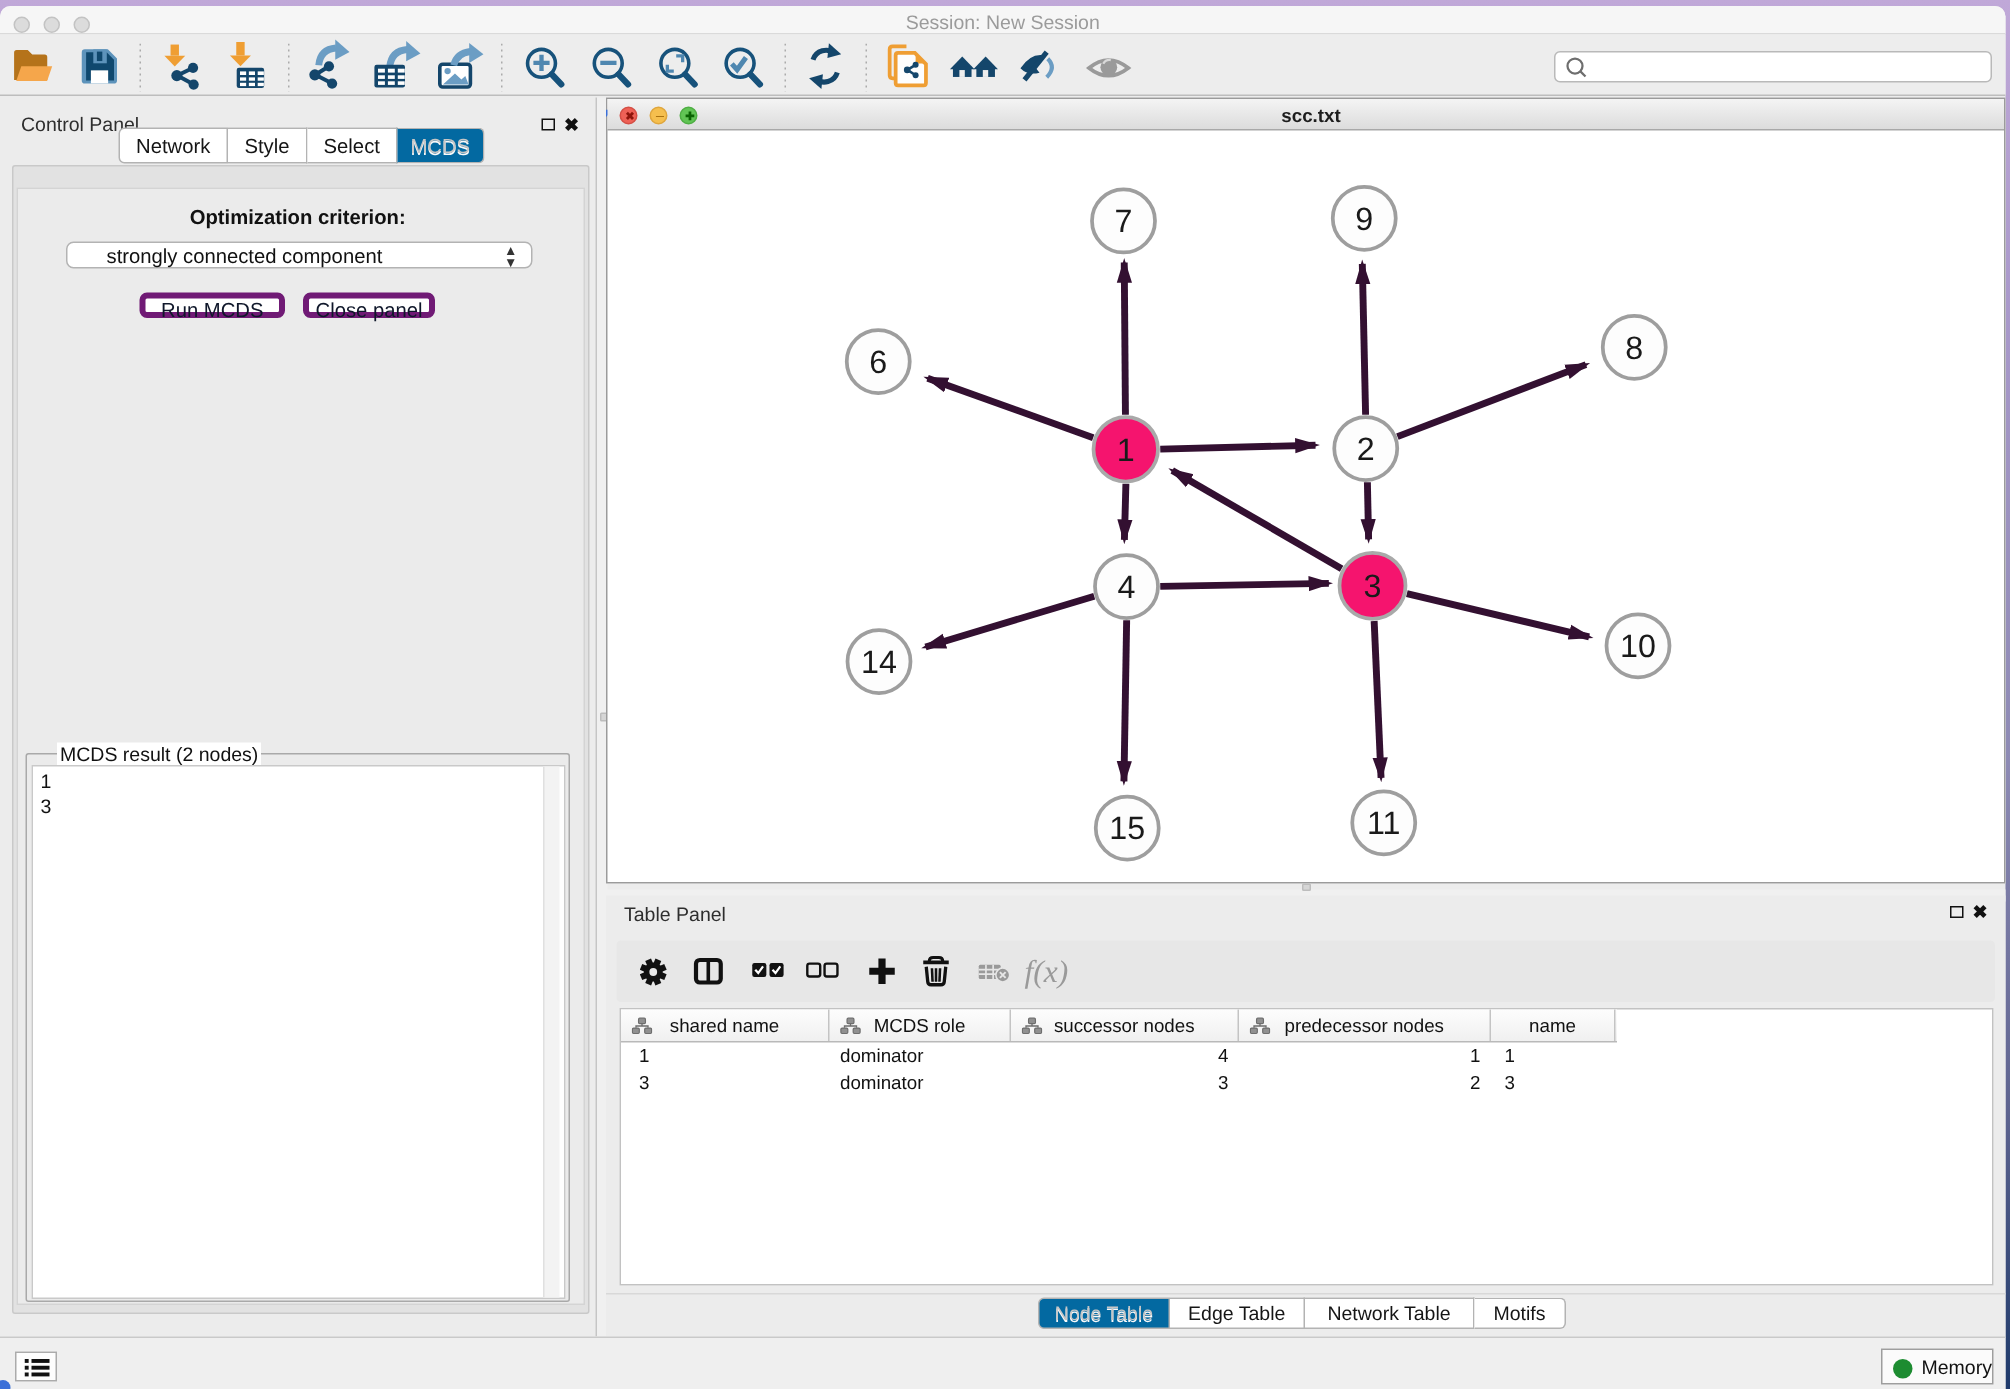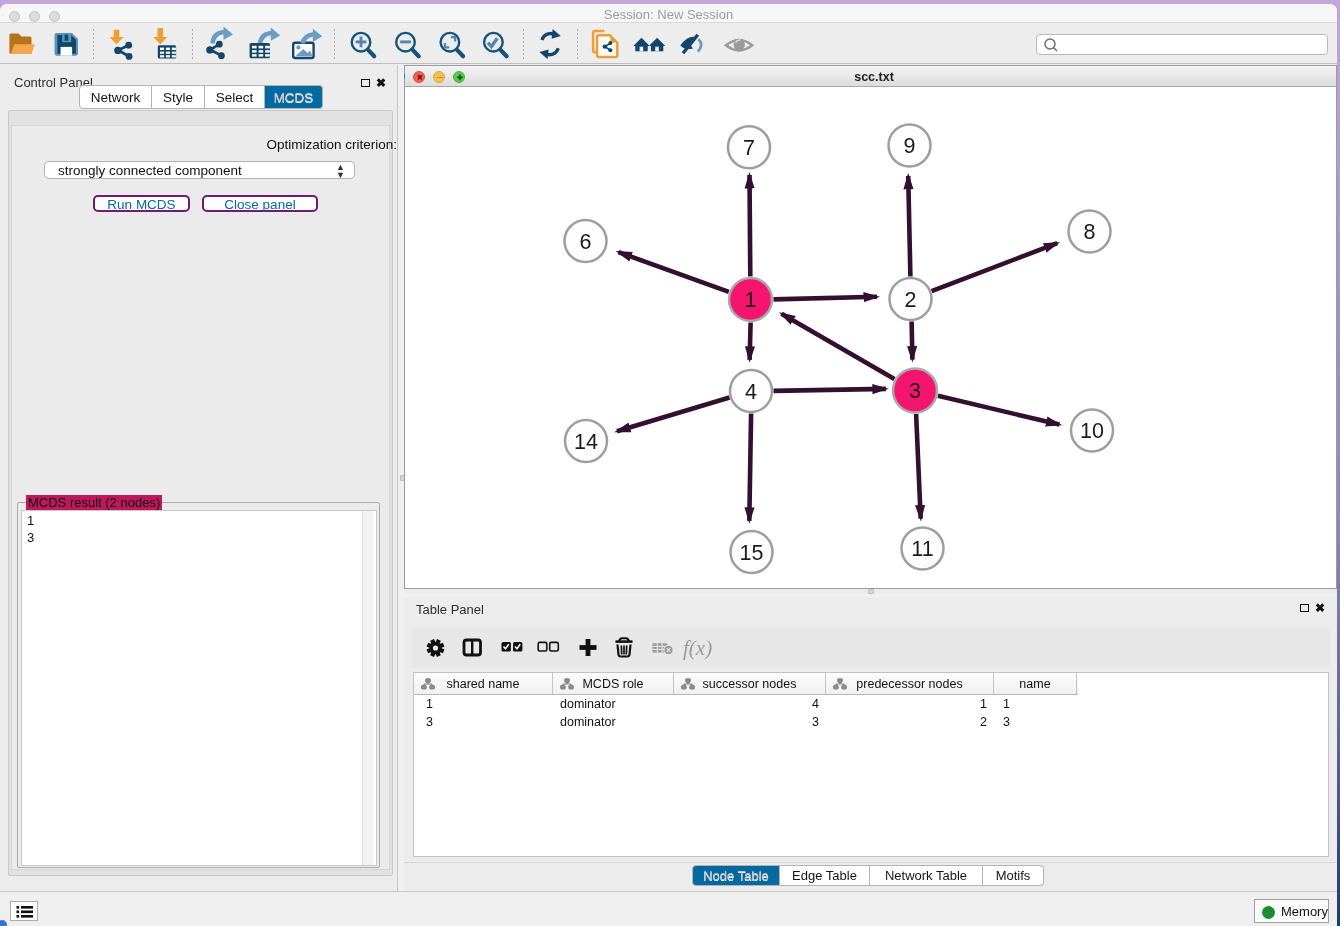--- a/index.html
+++ b/index.html
@@ -26,26 +26,26 @@
 #cp { left:0; top:61px; width:397px; height:826px; background:#ececec; }
 #cp-title { position:absolute; left:14px; top:10px; font-size:13px; color:#2e2e2e; }
 .panehdr-float { position:absolute; width:9px; height:8px; border:1.6px solid #111; }
 .panehdr-x { position:absolute; font-size:12px; font-weight:bold; color:#111; }
 #cp-tabs { position:absolute; left:79px; top:20px; height:24px; display:flex; font-size:13.5px; }
 .tab { border:1px solid #b3b3b3; border-left:none; background:#fff; color:#151515; display:flex; align-items:center; justify-content:center; }
 .tab.first { border-left:1px solid #b3b3b3; border-radius:4px 0 0 4px; }
 .tab.sel { background:#0369a1; color:#c6c6c6; text-shadow:0 1px 0 #fafafa; border-radius:0 4px 4px 0; }
 #cp-box { position:absolute; left:8px; top:45px; width:385px; height:766px; background:#e2e2e2; border:1px solid #c9c9c9; border-radius:2px; }
 #cp-inner { position:absolute; left:2px; top:14px; width:379px; height:745px; background:#ebebeb; border:1px solid #d4d4d4; }
-#opt-label { position:absolute; left:0; top:72px; width:100%; text-align:right; font-size:13.5px; color:#111; }
-#combo { position:absolute; left:44px; top:96px; width:311px; height:18px; background:#fff; border:1px solid #b3b3b3; border-radius:5px; font-size:13.5px; color:#111; line-height:17px; padding-left:13px; }
+#opt-label { position:absolute; left:0; top:72px; width:100%; text-align:center; font-size:13.5px; color:#111;font-weight:bold; }
+#combo { position:absolute; left:44px; top:96px; width:311px; height:18px; background:#fff; border:1px solid #b3b3b3; border-radius:5px; font-size:13.5px; color:#111; line-height:17px; padding-left:26px; }
 #combo .chev { position:absolute; right:9px; top:1px; font-size:9px; color:#333; line-height:8px; }
-.btn { position:absolute; height:17px; background:#fff; border:2px solid #701a75; border-radius:5px; font-size:13.5px; color:#0369a1; text-align:center; line-height:16px; }
+.btn { position:absolute; height:17px; background:#fff; border:4px solid #701a75; border-radius:5px; font-size:13.5px; color:#0f172a; text-align:center; line-height:16px; }
 #grp { position:absolute; left:17px; top:437px; width:363px; height:366px; border:1px solid #a9a9a9; border-radius:2px; }
-#grp-legend { position:absolute; left:8px; top:-8px; background:#be185d; font-size:13px; color:#111; padding:0 2px; }
+#grp-legend { position:absolute; left:20px; top:-8px; background:#ffffff; font-size:13px; color:#111; padding:0 2px; }
 #grp-text { position:absolute; left:3px; top:7px; width:356px; height:356px; background:#fff; border:1px solid #c9c9c9; font-size:13px; color:#111; line-height:16.5px; padding:2px 0 0 5px; }
 #grp-sb { position:absolute; right:3px; top:0px; width:11px; height:100%; background:#f3f3f3; border-left:1px solid #e0e0e0; }
 
 
 #vdiv { left:397px; top:61px; width:8px; height:826px; background:#f0f0f0; border-left:1px solid #c5c5c5; }
 #vdiv-dot { position:absolute; left:2px; top:410px; width:5px; height:6px; background:#d6d6d6; border:1px solid #bdbdbd; border-radius:1px; }
 
 
 #net { left:404px; top:61px; width:933px; height:524px; border:1px solid #9b9b9b; background:#fff; }
 #net-title { position:absolute; left:0; top:0; width:100%; height:21px;
@@ -245,21 +245,21 @@
       </div>
     <div id="cp-tabs">
       <div class="tab first" style="width:73px;">Network</div>
       <div class="tab" style="width:53px;">Style</div>
       <div class="tab" style="width:60px;">Select</div>
       <div class="tab sel" style="width:58px;">MCDS</div>
     </div>
     <div id="opt-label">Optimization criterion:</div>
     <div id="combo">strongly connected component<div class="chev">▲<br>▼</div></div>
     <div class="btn" style="left:93px; top:130px; width:97px;">Run MCDS</div>
-    <div class="btn" style="left:202px; top:130px; width:116px;">Close panel</div>
+    <div class="btn" style="left:202px; top:130px; width:88px;">Close panel</div>
     <div id="grp">
       <div id="grp-legend">MCDS result (2 nodes)</div>
       <div id="grp-text">1<br>3<div id="grp-sb"></div></div>
     </div>
   </div>
 
   <div class="abs" id="vdiv">
       <div id="vdiv-dot"></div>
     </div>
 

